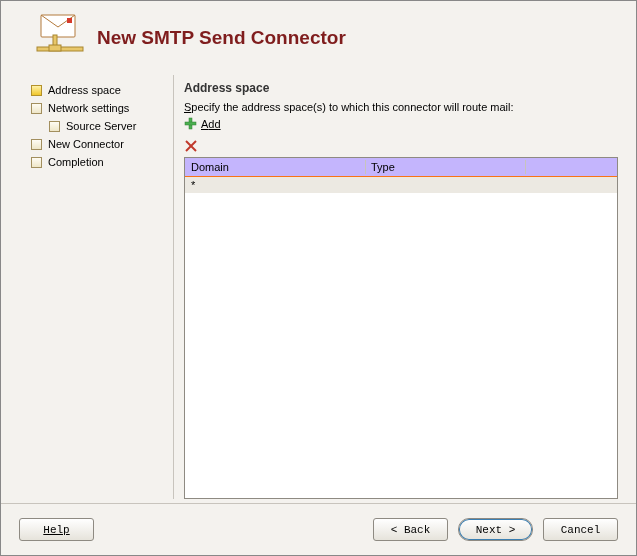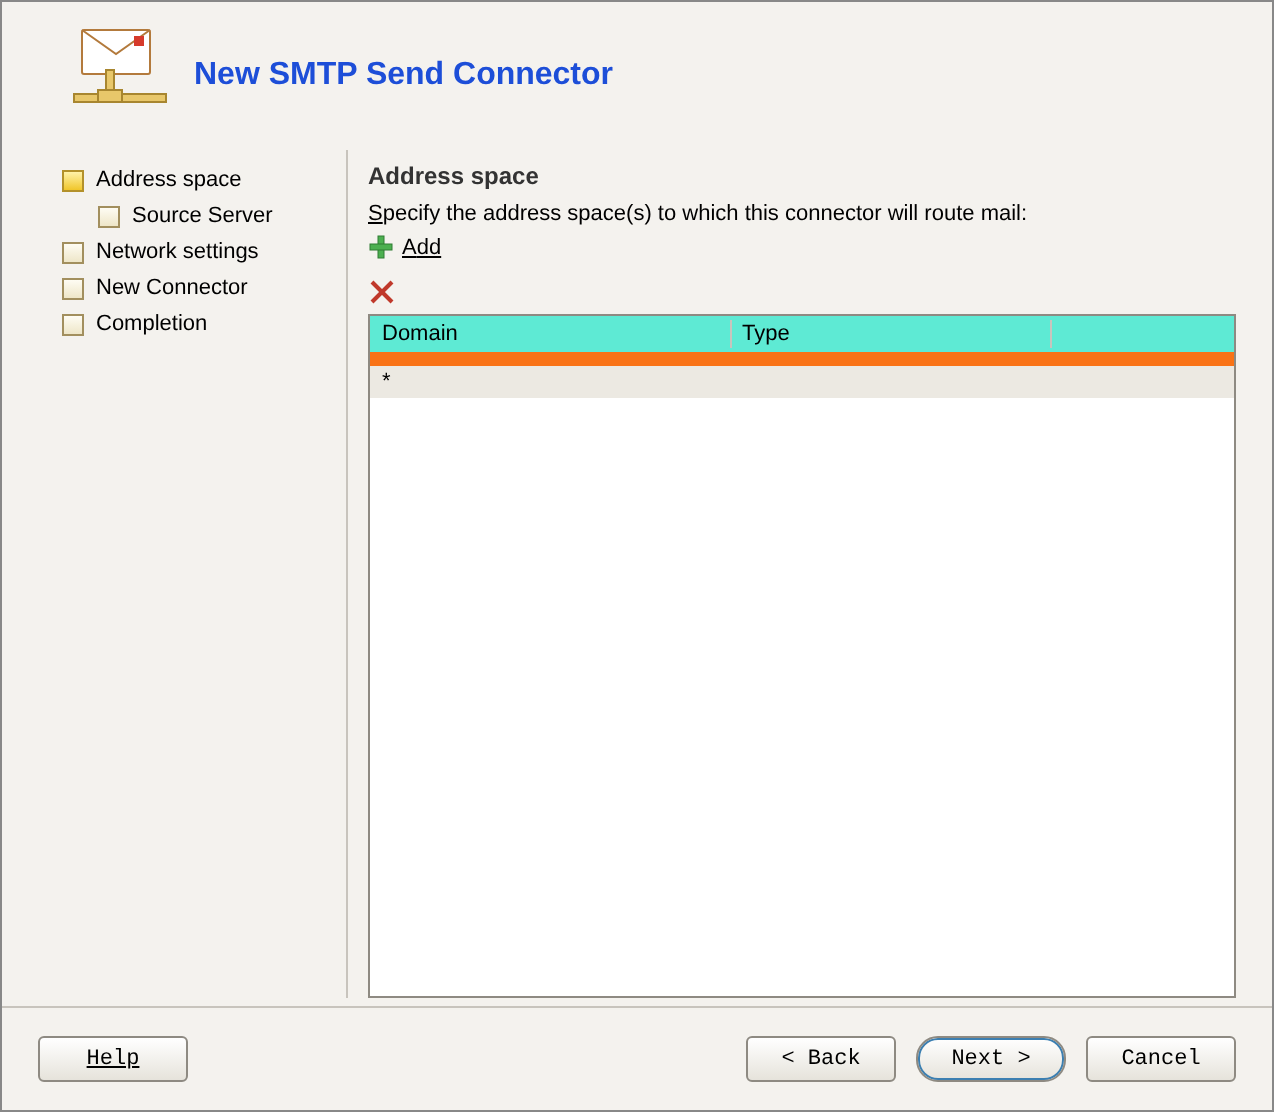--- a/index.html
+++ b/index.html
@@ -36,23 +36,23 @@
   .header .icon-wrap {
     width: 58px;
     height: 58px;
     display: flex;
     align-items: center;
     justify-content: center;
     position: relative;
   }
   .header .icon-wrap svg { display:block; }
   .title {
-    font-size: 16px;
+    font-size: 19px;
     font-weight: bold;
-    color: #1d4ed8;
+    color: #7f1d1d;
     margin-left: 8px;
   }
 
   
   .content {
     flex: 1 1 auto;
     display: flex;
     padding: 0 16px;
   }
 
@@ -121,22 +121,22 @@
     flex: 1;
     border: 1px solid #8e8a82;
     background: #ffffff;
     overflow: hidden;
     display: flex;
     flex-direction: column;
     margin-bottom: 4px;
   }
   .thead {
     display: flex;
-    background: #5eead4;
-    border-bottom: 7px solid #f97316;
+    background: #c4b5fd;
+    border-bottom: 1px solid #f97316;
   }
   .th {
     padding: 3px 6px;
     font-size: 11px;
     position: relative;
   }
   .th + .th::before {
     content: "";
     position: absolute;
     left: 0; top: 2px; bottom: 2px;
@@ -208,27 +208,27 @@
     <div class="title">New SMTP Send Connector</div>
   </div>
 
   <div class="content">
 
     <div class="nav-pane">
       <div class="nav-item">
         <span class="nav-bullet yellow"></span>
         <span>Address space</span>
       </div>
+      <div class="nav-item">
+        <span class="nav-bullet"></span>
+        <span>Network settings</span>
+      </div>
       <div class="nav-item indent">
         <span class="nav-bullet"></span>
         <span>Source Server</span>
-      </div>
-      <div class="nav-item">
-        <span class="nav-bullet"></span>
-        <span>Network settings</span>
       </div>
       <div class="nav-item">
         <span class="nav-bullet"></span>
         <span>New Connector</span>
       </div>
       <div class="nav-item">
         <span class="nav-bullet"></span>
         <span>Completion</span>
       </div>
     </div>

